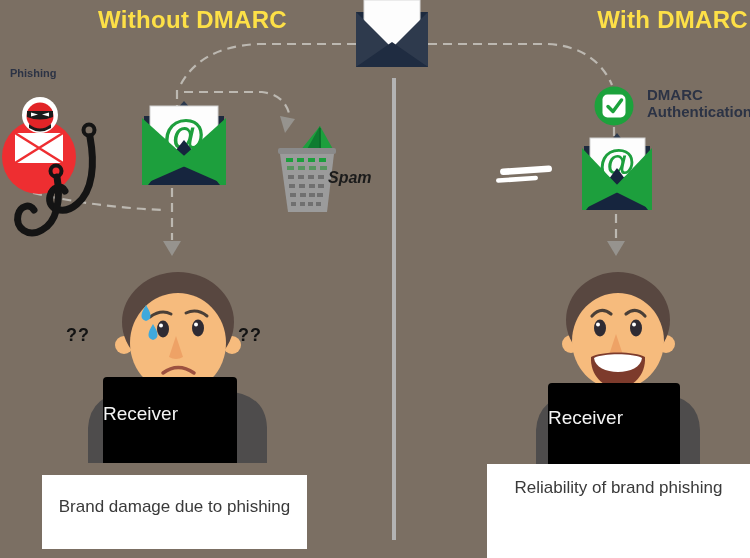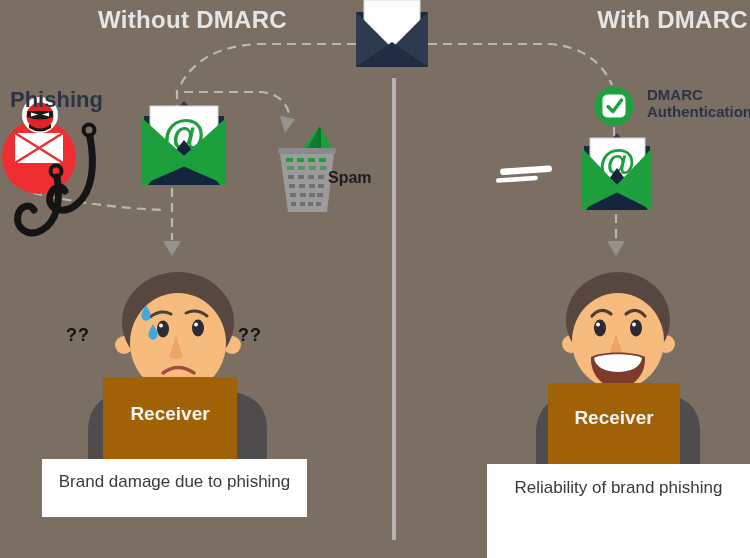--- a/index.html
+++ b/index.html
@@ -2,26 +2,26 @@
 <html><head>
 <meta charset="utf-8">
 <style>
   html,body{margin:0;padding:0;background:#555;}
   .stage{
     position:relative;width:750px;height:558px;overflow:hidden;
     background:#7b6f63;
     font-family:"Liberation Sans", sans-serif;
   }
   .abs{position:absolute;}
-  .title{font-weight:bold;font-size:24px;color:#e5e5e5;letter-spacing:.3px;}
+  .title{font-weight:bold;font-size:24px;color:#fde047;letter-spacing:.3px;}
   .label{font-weight:bold;color:#2c3345;}
   .qq{font-weight:bold;color:#131313;font-size:18px;letter-spacing:1px;}
   .laptop{
-    background:#a16207;border-radius:4px 4px 0 0;text-align:center;
-    color:#f4f4f4;font-size:19px;font-weight:700;z-index:2;
+    background:#000000;border-radius:4px 4px 0 0;
+    color:#f4f4f4;font-size:19px;font-weight:400;z-index:2;
   }
   .caption-box{
     background:#ffffff;color:#3a3a3a;text-align:center;
     font-size:17px;line-height:24px;box-sizing:border-box;z-index:3;
   }
   .divider{background:#b3b3b3;z-index:1;}
   svg.art{left:0;top:0;z-index:1;}
   .txt{z-index:2;}
 </style>
 </head>
@@ -191,37 +191,37 @@
         <path d="M594,358 C603,353 633,353 642,358 C641,367 630,372 618,372 C606,372 595,367 594,358 Z" fill="#ffffff"></path>
       </g>
     </g>
   </svg>
 
   <div class="abs divider" style="left:392px;top:78px;width:4px;height:462px;"></div>
 
   <div class="abs title txt" style="left:60px;top:6px;width:265px;text-align:center;">Without DMARC</div>
   <div class="abs title txt" style="left:498px;top:6px;width:250px;text-align:right;">With DMARC</div>
 
-  <div class="abs label txt" style="left:10px;top:87px;font-size:22px;">Phishing</div>
-  <div class="abs label txt" style="left:328px;top:169px;font-size:16px;color:#1b1b1b;">Spam</div>
+  <div class="abs label txt" style="left:10px;top:67px;font-size:11px;">Phishing</div>
+  <div class="abs label txt" style="left:328px;top:169px;font-size:16px;color:#1b1b1b;font-style:italic;">Spam</div>
   <div class="abs label txt" style="left:647px;top:86px;font-size:15px;line-height:17px;">
     <div>DMARC</div>
     <div>Authentication</div>
   </div>
 
   <div class="abs qq txt" style="left:66px;top:325px;">??</div>
   <div class="abs qq txt" style="left:238px;top:325px;">??</div>
 
   <div class="abs laptop" style="left:103px;top:377px;width:134px;height:86px;">
     <div style="margin-top:26px;">Receiver</div>
   </div>
   <div class="abs laptop" style="left:548px;top:383px;width:132px;height:82px;">
     <div style="margin-top:24px;">Receiver</div>
   </div>
 
-  <div class="abs caption-box" style="left:42px;top:459px;width:265px;height:58px;padding-top:11px;">
+  <div class="abs caption-box" style="left:42px;top:475px;width:265px;height:74px;padding-top:20px;">
     <div>Brand damage due to phishing</div>
   </div>
   <div class="abs caption-box" style="left:487px;top:464px;width:263px;height:94px;padding-top:12px;">
     <div>Reliability of brand phishing</div>
   </div>
 
 </div>
 
 </body></html>

